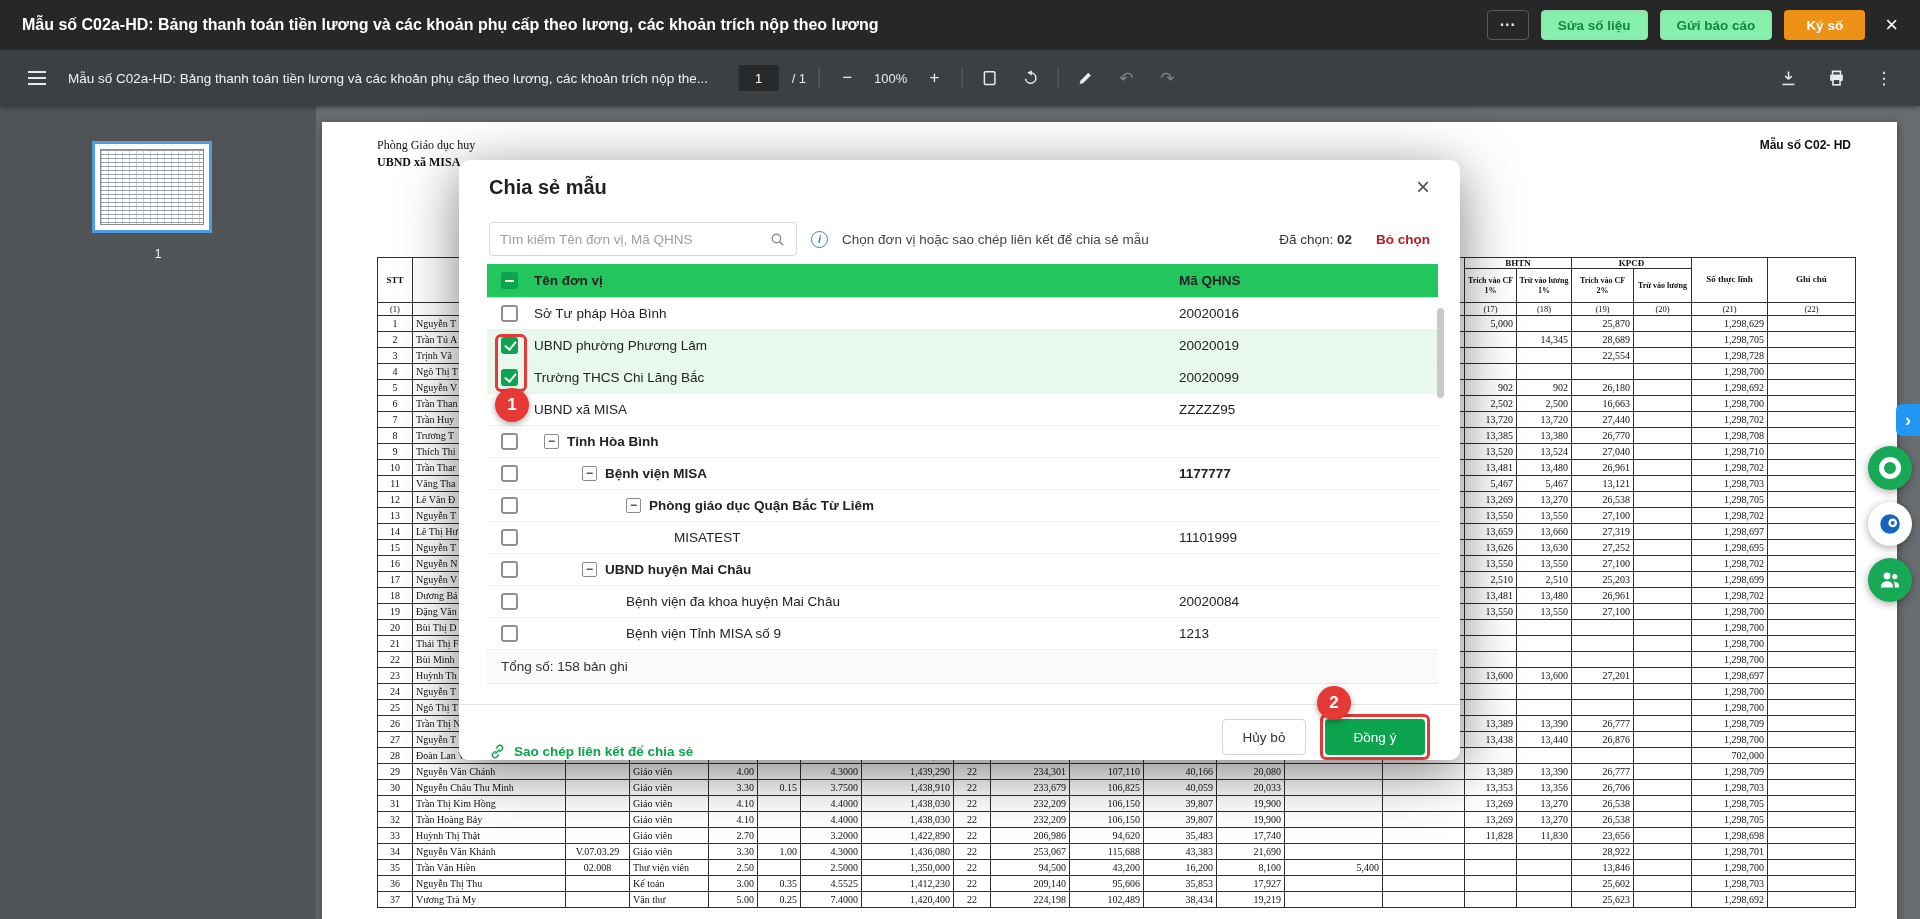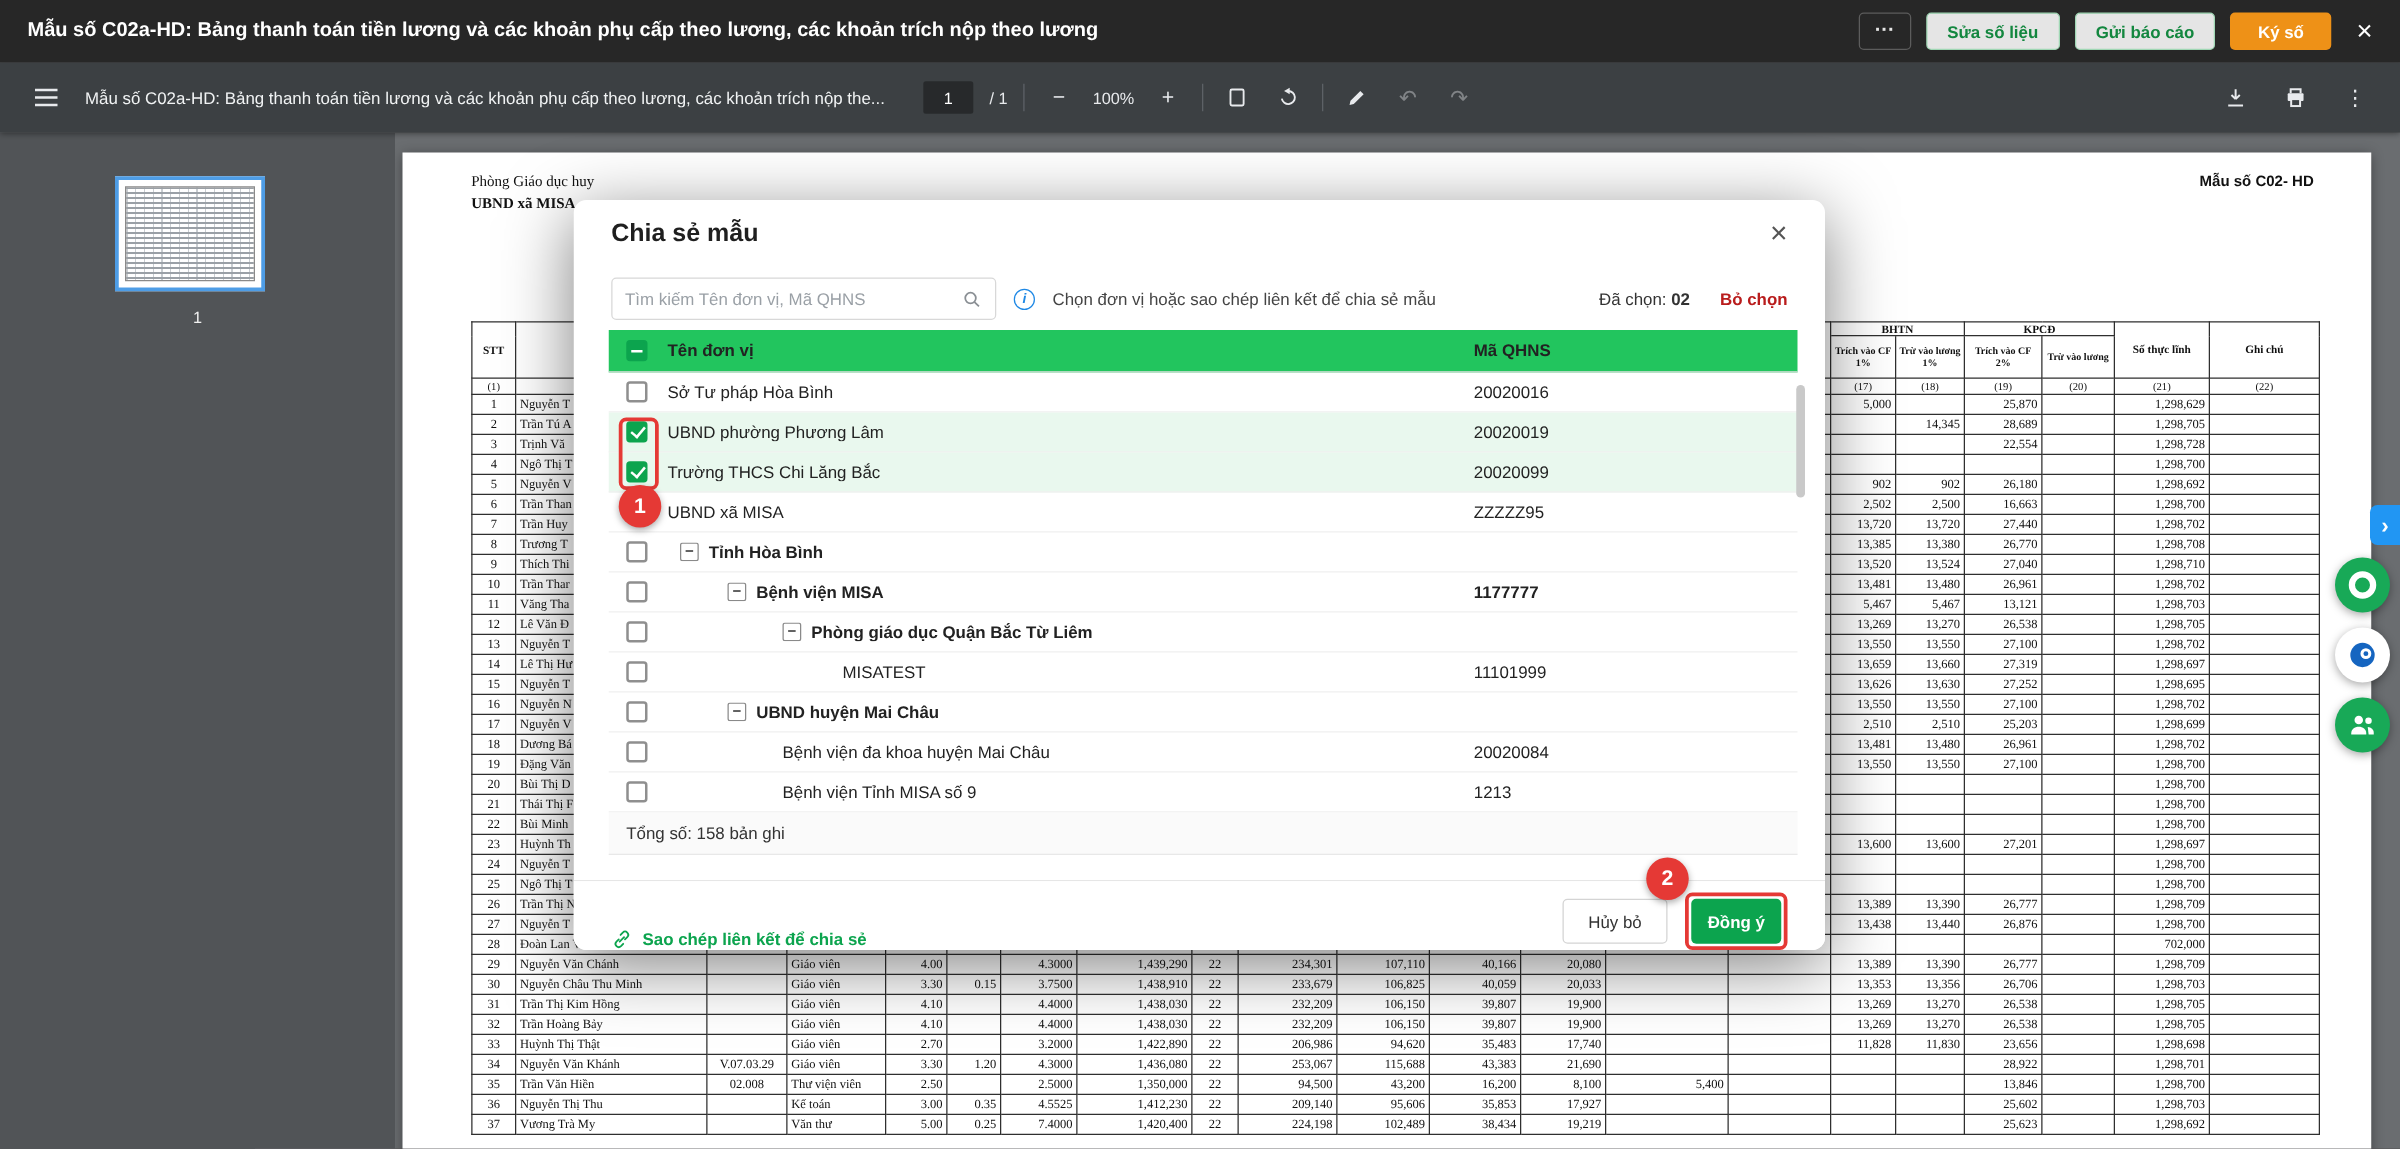--- a/index.html
+++ b/index.html
@@ -4,21 +4,21 @@
 <style>
 *{margin:0;padding:0;box-sizing:border-box}
 html,body{font-family:"Liberation Sans",sans-serif;background:#444}
 .screen{position:relative;width:1920px;height:919px;overflow:hidden;background:#6a6d70}
 
 
 .app-bar{position:absolute;top:0;left:0;right:0;height:50px;background:#272727;display:flex;align-items:center;justify-content:space-between;padding:0 22px;z-index:20}
 .app-title{color:#fff;font-size:16px;font-weight:700;white-space:nowrap}
 .app-actions{display:flex;align-items:center;gap:12px}
 .btn-more{height:30px;width:42px;border:1px solid #5c5c5c;border-radius:4px;background:transparent;color:#e5e5e5;font-size:16px;font-weight:700;line-height:26px;cursor:pointer}
-.btn-outline{height:30px;padding:0 16px;border:1px solid #9fd7b4;border-radius:4px;background:#e5e5e5;color:#13873f;font-size:13.5px;font-weight:700;cursor:pointer}
+.btn-outline{height:30px;padding:0 16px;border:1px solid #9fd7b4;border-radius:4px;background:#86efac;color:#13873f;font-size:13.5px;font-weight:700;cursor:pointer}
 .btn-sign{height:30px;padding:0 22px;background:#ee9117;border:none;border-radius:4px;color:#fff;font-size:13.5px;font-weight:700;cursor:pointer}
 .btn-close-app{background:none;border:none;color:#fff;font-size:22px;margin-left:8px;cursor:pointer;line-height:1}
 
 
 .pdf-toolbar{position:absolute;top:50px;height:56px;left:0;right:0;background:#3c4043;display:flex;align-items:center;color:#e8eaed;z-index:19;box-shadow:0 1px 5px rgba(0,0,0,.45);padding:0 22px}
 .hamburger{width:30px;height:30px;display:flex;flex-direction:column;justify-content:center;gap:4px;cursor:pointer;margin-right:16px}
 .hamburger span{display:block;width:18px;height:2px;background:#e8eaed;margin:0 auto}
 .doc-title{font-size:13.5px;color:#f1f3f4;max-width:640px;white-space:nowrap;overflow:hidden}
 .tb-center{position:absolute;left:50%;transform:translateX(-50%);display:flex;align-items:center;gap:13px}
 .page-box{width:40px;height:26px;background:rgba(0,0,0,.35);border-radius:2px;color:#fff;display:flex;align-items:center;justify-content:center;font-size:13px;cursor:text}
@@ -80,21 +80,21 @@
 .cb-ind{background:#0ca44e;border-color:#0ca44e}
 .cb-ind::after{content:"";position:absolute;left:2px;top:5.5px;width:9px;height:2.5px;background:#fff}
 .collapser{width:15px;height:15px;border:1px solid #8a8a8a;border-radius:2px;font-size:12px;line-height:12px;text-align:center;color:#444;margin-right:8px;flex:none;background:#fff}
 .unit-footer{height:34px;display:flex;align-items:center;padding:0 14px;background:#fafafa;font-size:13.5px;color:#333;border-bottom:1px solid #e8e8e8}
 .scroll-thumb{position:absolute;right:-6px;top:44px;width:7px;height:90px;background:#c9c9c9;border-radius:4px;cursor:pointer}
 .modal-foot{position:absolute;left:0;right:0;bottom:0;height:56px;border-top:1px solid #e6e6e6;display:flex;align-items:flex-end;padding:0 30px;border-radius:0 0 10px 10px;background:#fff}
 .copy-link{display:flex;align-items:center;gap:8px;color:#0ca44e;font-size:13.5px;font-weight:700;cursor:pointer;text-decoration:none}
 .foot-btns{margin-left:auto;display:flex;align-items:center;gap:14px}
 .btn-cancel{width:84px;height:36px;background:#fff;border:1px solid #d4d4d4;border-radius:4px;font-size:13.5px;color:#333;cursor:pointer;font-family:"Liberation Sans",sans-serif}
 .confirm-wrap{border:3px solid #e53935;border-radius:6px;padding:2px}
-.btn-confirm{width:72px;height:36px;background:#0ca44e;border:none;border-radius:4px;color:#fff;font-size:13.5px;font-weight:700;cursor:pointer;font-family:"Liberation Sans",sans-serif}
+.btn-confirm{width:100px;height:36px;background:#0ca44e;border:none;border-radius:4px;color:#fff;font-size:13.5px;font-weight:400;cursor:pointer;font-family:"Liberation Sans",sans-serif}
 
 
 .anno-rect{position:absolute;left:36px;top:174px;width:32px;height:58px;border:3px solid #e53935;border-radius:6px;z-index:60;pointer-events:none}
 .anno-circle{position:absolute;width:34px;height:34px;border-radius:50%;background:#e53935;color:#fff;font-weight:700;font-size:17px;display:flex;align-items:center;justify-content:center;z-index:61;box-shadow:0 2px 6px rgba(0,0,0,.35)}
 .anno-1{left:36px;top:228px}
 .anno-2{left:858px;top:526px}
 
 
 .edge-tab{position:absolute;left:1896px;top:404px;width:24px;height:32px;background:#2196f3;border-radius:6px 0 0 6px;color:#fff;font-size:18px;font-weight:700;display:flex;align-items:center;justify-content:center;z-index:40;cursor:pointer}
 .fab{position:absolute;left:1868px;width:44px;height:44px;border-radius:50%;display:flex;align-items:center;justify-content:center;z-index:40;cursor:pointer;box-shadow:0 2px 8px rgba(0,0,0,.35)}
@@ -1018,21 +1018,21 @@
               <td class="a-r"></td>
               <td class="a-r">1,298,698</td>
               <td class="a-l"></td>
             </tr>
             <tr>
               <td class="a-c">34</td>
               <td class="a-l">Nguyễn Văn Khánh</td>
               <td class="a-c">V.07.03.29</td>
               <td class="a-l">Giáo viên</td>
               <td class="a-r">3.30</td>
-              <td class="a-r">1.20</td>
+              <td class="a-r">1.00</td>
               <td class="a-r">4.3000</td>
               <td class="a-r">1,436,080</td>
               <td class="a-c">22</td>
               <td class="a-r">253,067</td>
               <td class="a-r">115,688</td>
               <td class="a-r">43,383</td>
               <td class="a-r">21,690</td>
               <td class="a-r"></td>
               <td class="a-r"></td>
               <td class="a-r"></td>

